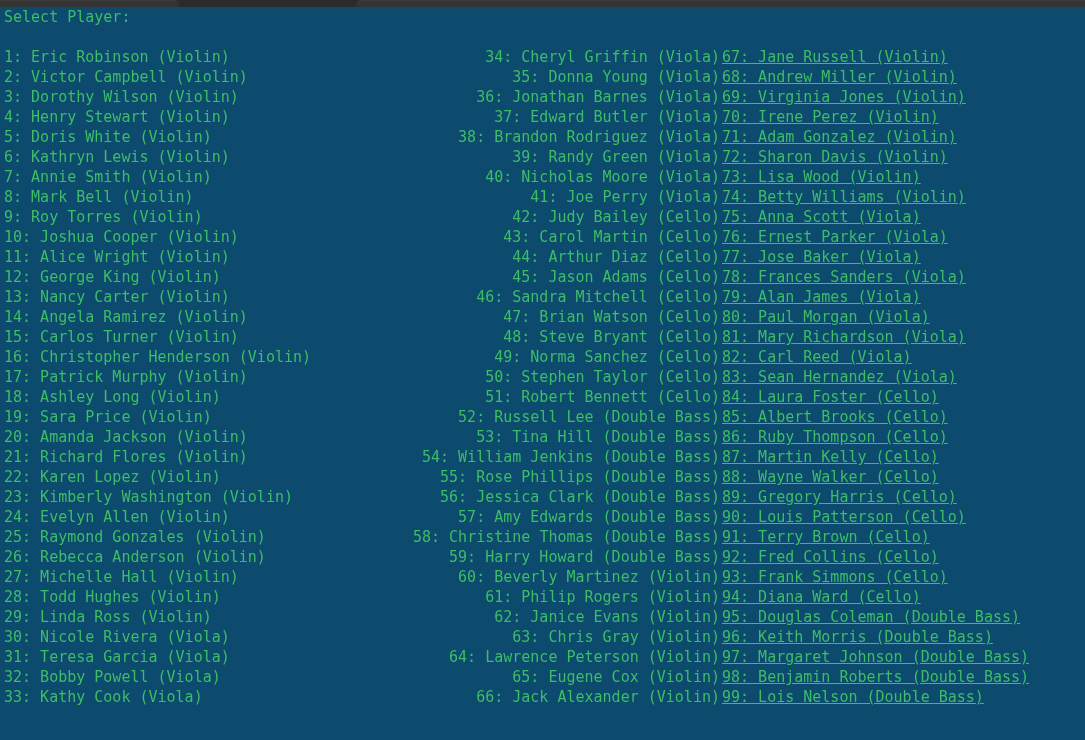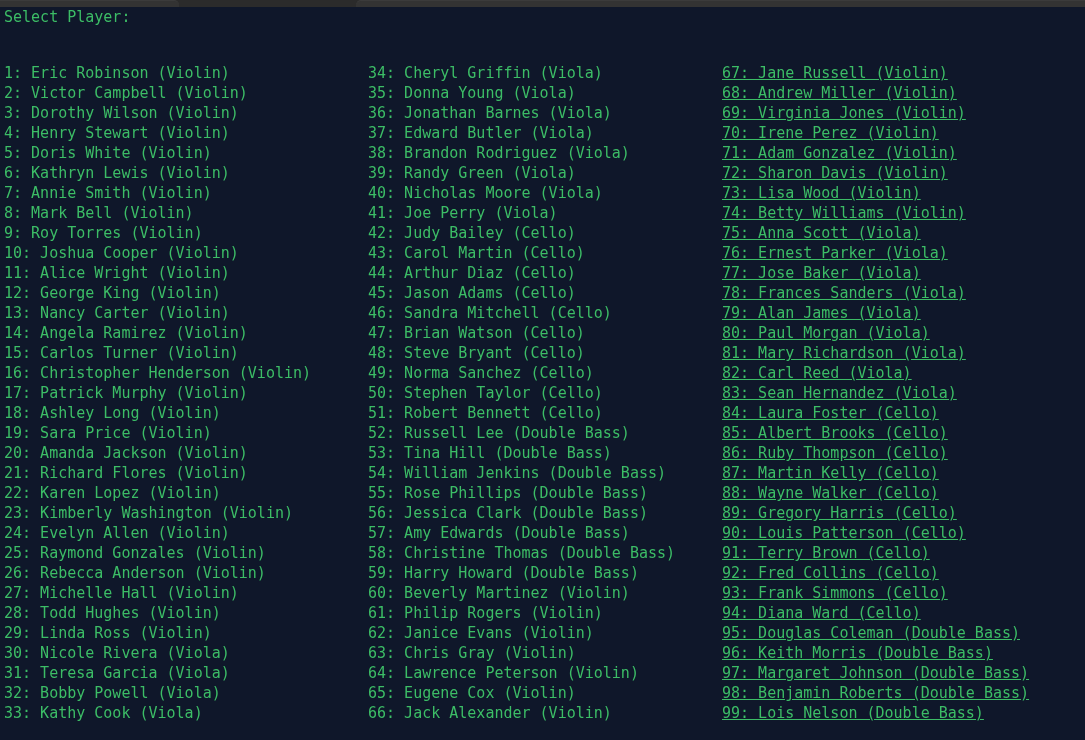--- a/index.html
+++ b/index.html
@@ -37,21 +37,21 @@
   }
   #tab-stub-left  { left: 0px;   width: 179px; border-top-left-radius: 0; }
   #tab-stub-right { left: 356px; width: 729px; border-top-right-radius: 0; }
 
   
   #terminal {
     position: absolute;
     left: 0; top: 7px;
     width: 1085px;
     height: 733px;
-    background: #0f172a;
+    background: #0c4a6e;
   }
 
   #prompt-line {
     position: absolute;
     left: 4px;
     top: 0px;
     height: 20px;
     line-height: 20px;
     font-size: 15px;
     letter-spacing: 0px;
@@ -59,27 +59,27 @@
   }
 
   #player-columns {
     position: absolute;
     left: 0;
     top: 40px;
     width: 1085px;
   }
   .player-column {
     position: absolute;
-    top: 16px;
+    top: 0;
     white-space: pre;
     font-size: 15px;
     line-height: 20px;
   }
   #player-column-1 { left: 4px;   width: 360px; }
-  #player-column-2 { left: 368px; width: 352px; }
+  #player-column-2 { left: 368px; width: 352px; text-align: right; }
   #player-column-3 { left: 722px; width: 360px; text-decoration: underline; }
 
   .player-entry {
     height: 20px;
     line-height: 20px;
     white-space: pre;
     color: #3cbd66;
   }
 </style>
 </head>

